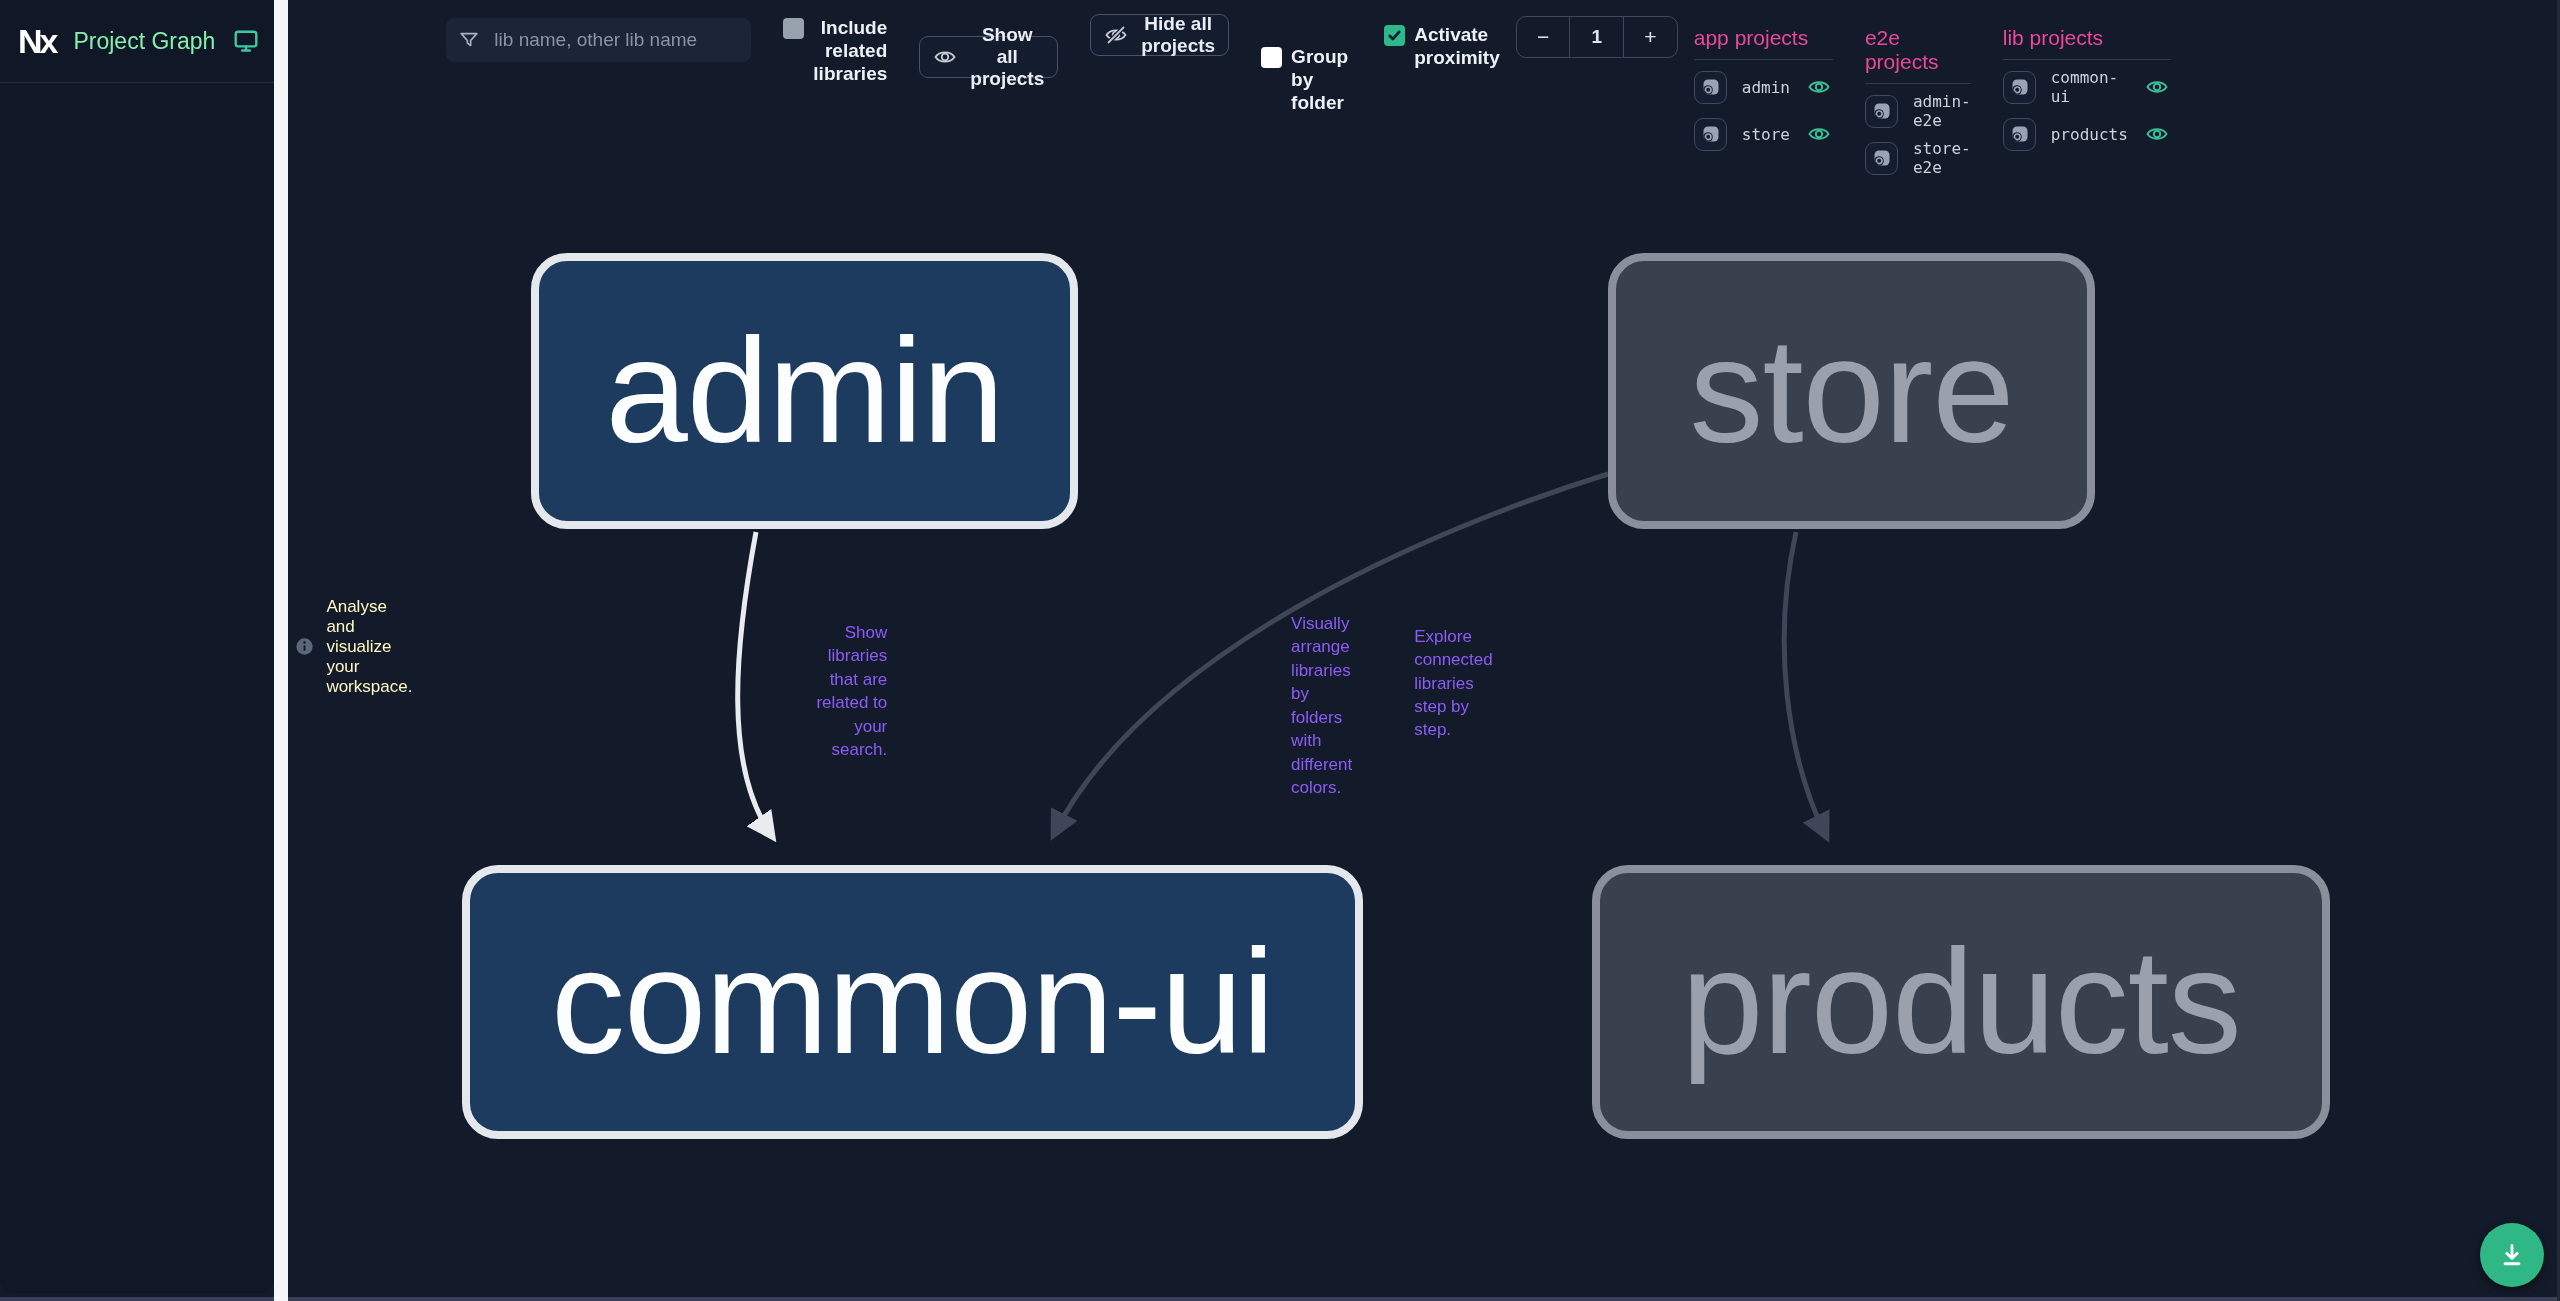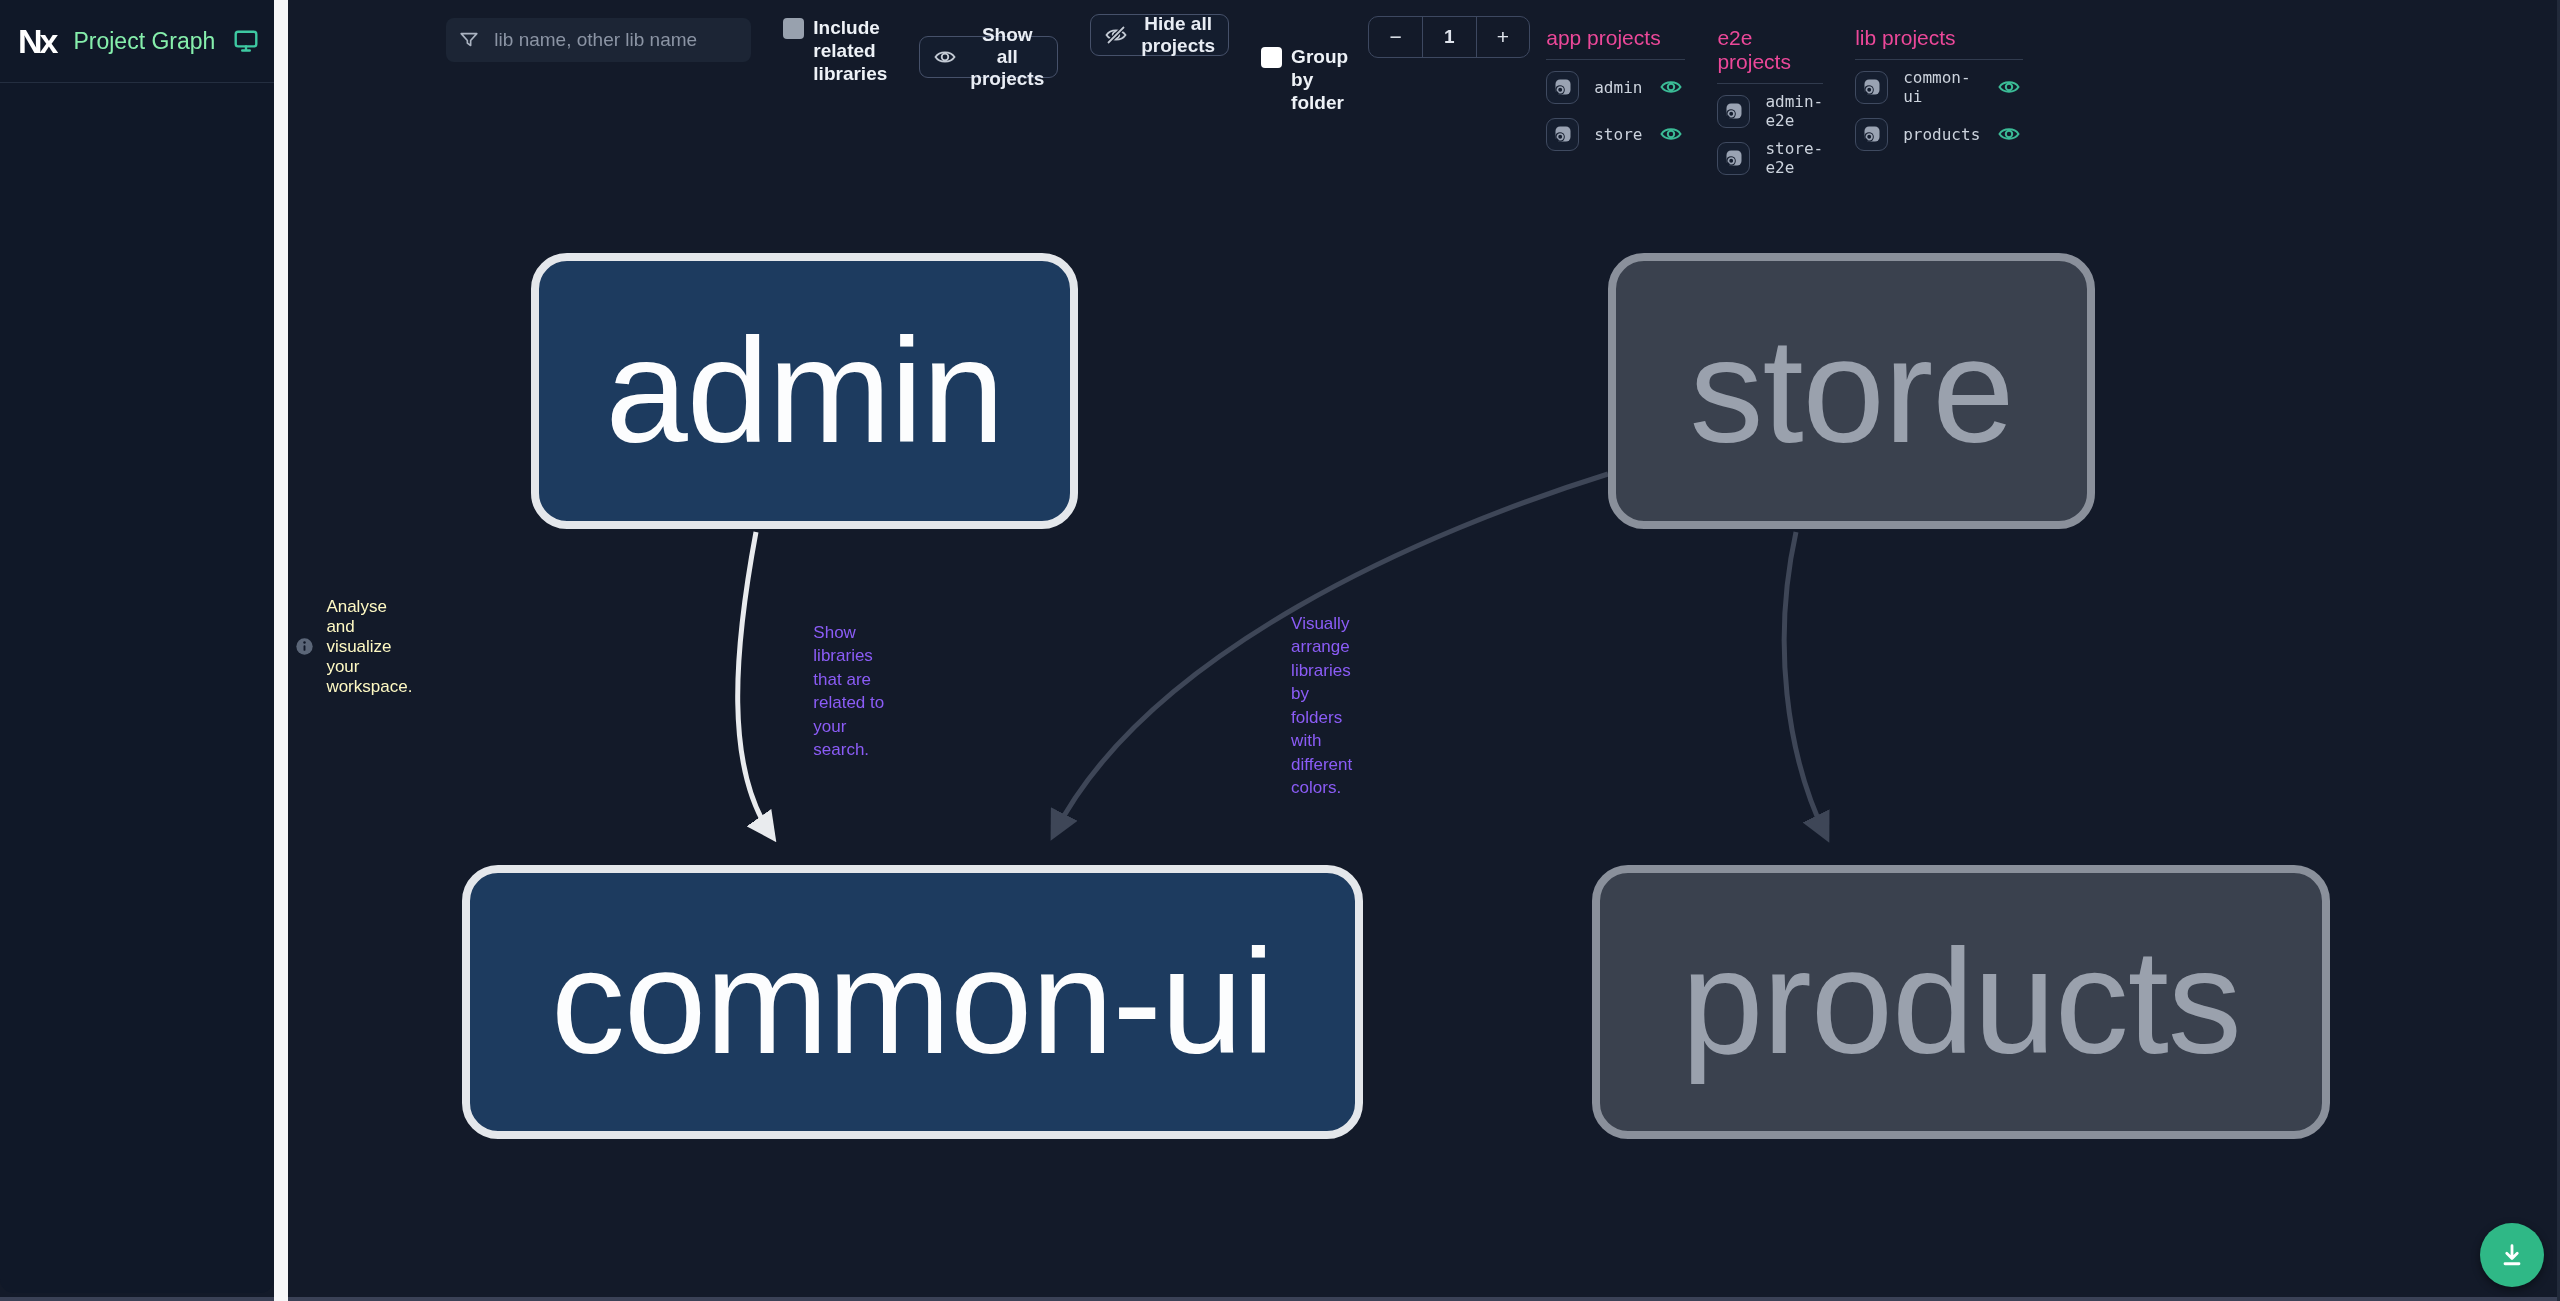--- a/index.html
+++ b/index.html
@@ -135,21 +135,21 @@
 
     <div class="search">
       <span class="funnel">
         <svg width="22" height="22" viewBox="0 0 24 24" fill="none" stroke="#aab3c1" stroke-width="1.8" stroke-linejoin="round">
           <path d="M3.5 5 h17 l-6.7 7.5 v5.5 l-3.6 -2.6 v-2.9 z"></path>
         </svg>
       </span>
       <input type="text" placeholder="lib name, other lib name" style="">
     </div>
 
-    <div class="cb-row" style="margin-top:17px;">
+    <div class="cb-row" style="margin-top:17px;text-align:right;">
       <span class="cb gray"></span>
       <span class="cb-label">Include related libraries</span>
       <span class="cb-desc">Show libraries that are related to your search.</span>
     </div>
 
     <button class="sb-btn">
       <span style="display:flex;">
         <svg width="24" height="24" viewBox="0 0 24 24" fill="none" stroke="#c3cad4" stroke-width="1.8">
           <path d="M2.5 12 C6.5 5.8 17.5 5.8 21.5 12 C17.5 18.2 6.5 18.2 2.5 12 Z"></path>
           <circle cx="12" cy="12" r="3.3"></circle>
@@ -169,20 +169,29 @@
       </span>
       <span>Hide all projects</span>
     </button>
 
     <div class="cb-row" style="margin-top:46px;">
       <span class="cb white"></span>
       <span class="cb-label">Group by folder</span>
       <span class="cb-desc">Visually arrange libraries by folders with different colors.</span>
     </div>
 
+    <div class="cb-row" style="margin-top:24px;">
+      <span class="cb green">
+        <svg width="15" height="15" viewBox="0 0 14 14" fill="none" stroke="#13202f" stroke-width="2.6" stroke-linecap="round" stroke-linejoin="round">
+          <path d="M2.6 7.4 L5.5 10.3 L11.4 3.6"></path>
+        </svg>
+      </span>
+      <span class="cb-label">Activate proximity</span>
+      <span class="cb-desc">Explore connected libraries step by step.</span>
+    </div>
 
     <div class="stepper">
       <span class="cell">−</span>
       <span class="cell value">1</span>
       <span class="cell">+</span>
     </div>
 
     <div class="sb-divider"></div>
 
     <div class="section">

